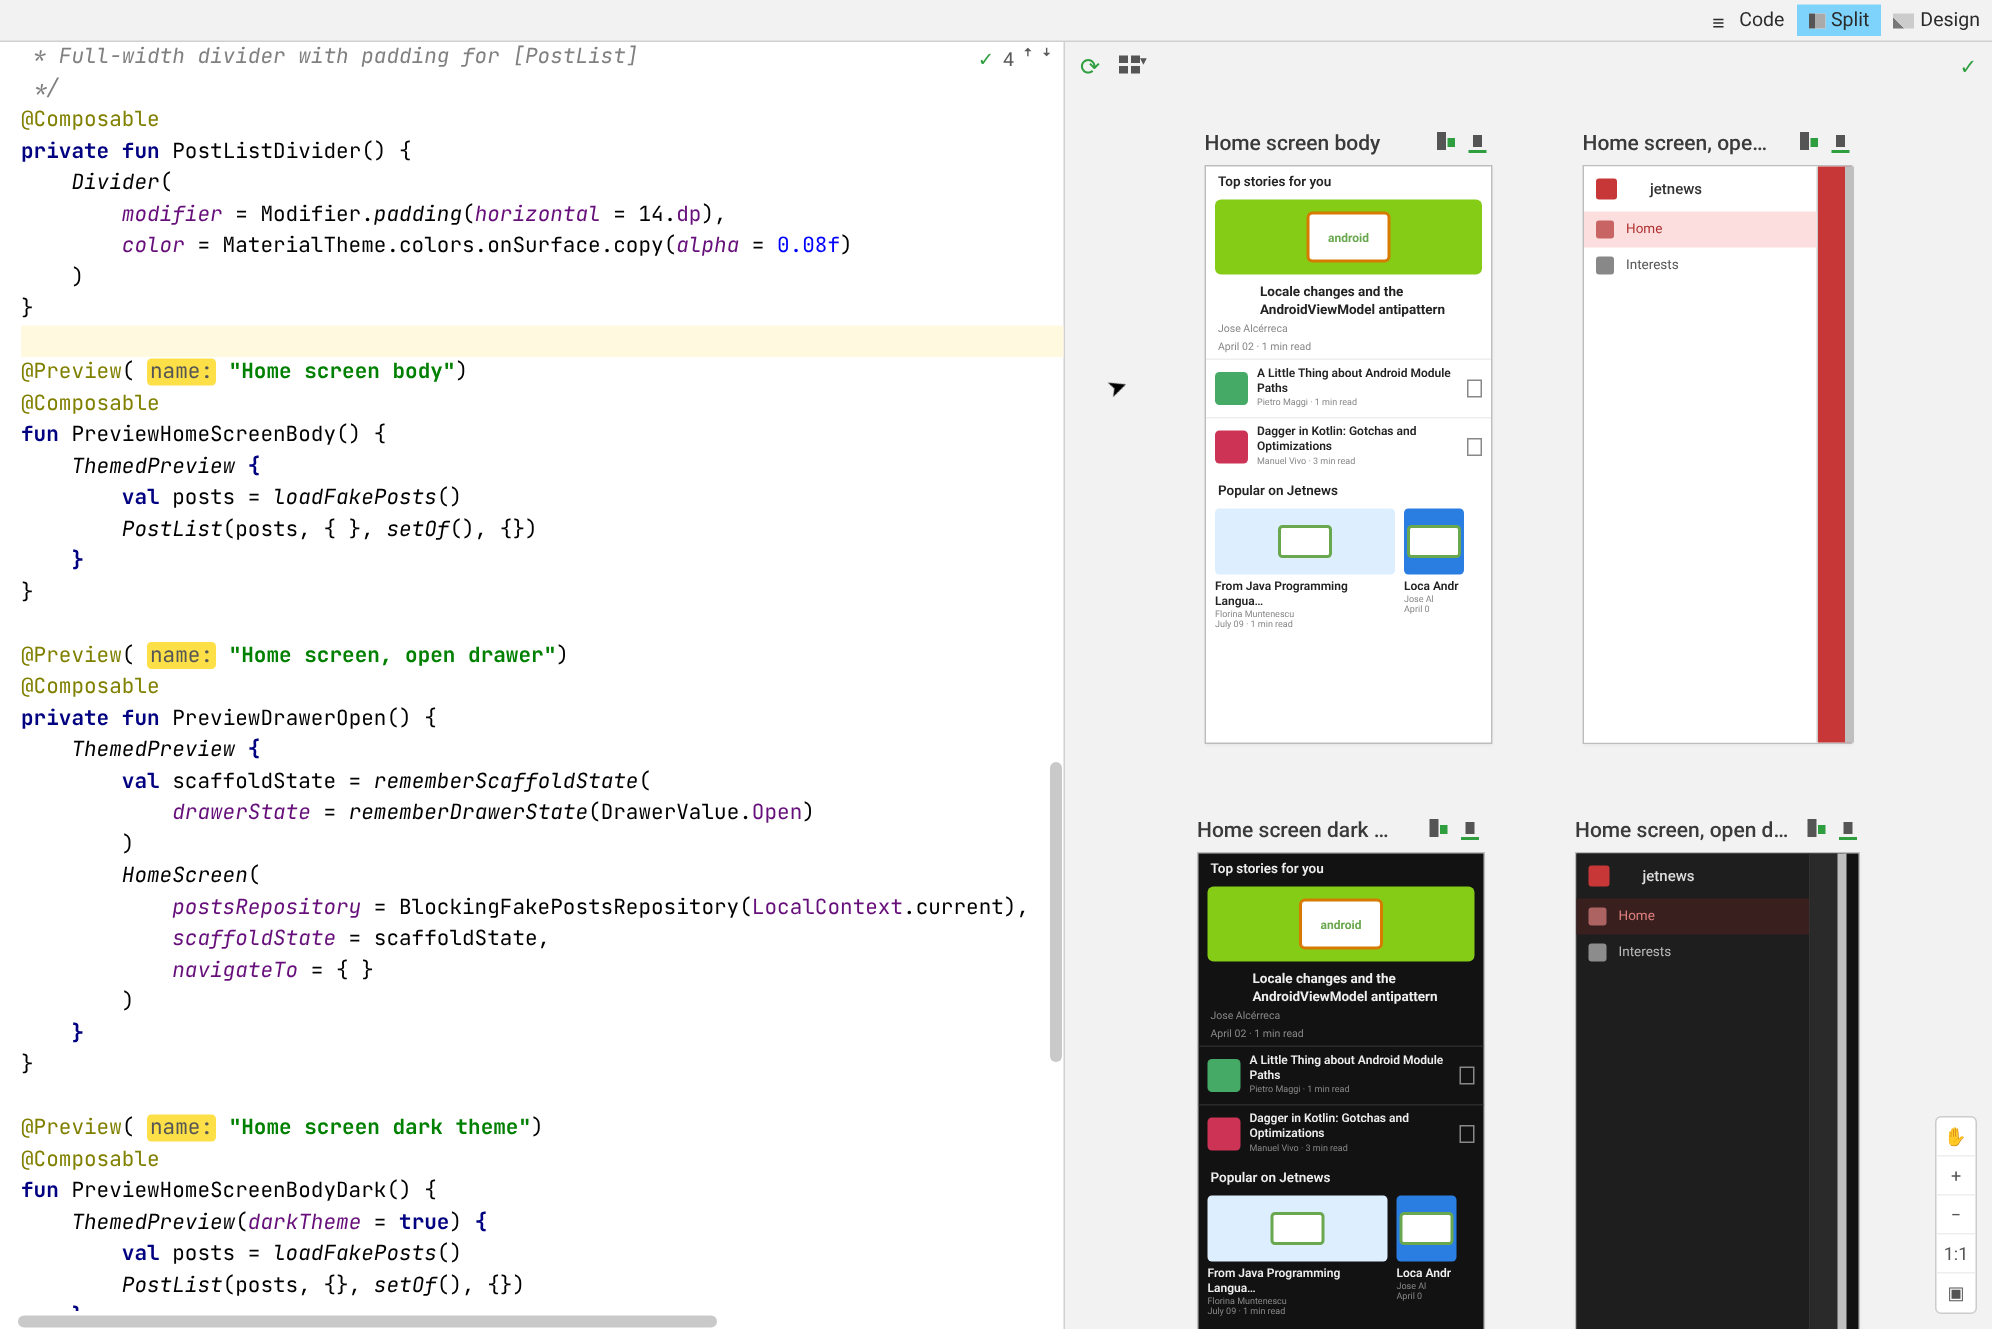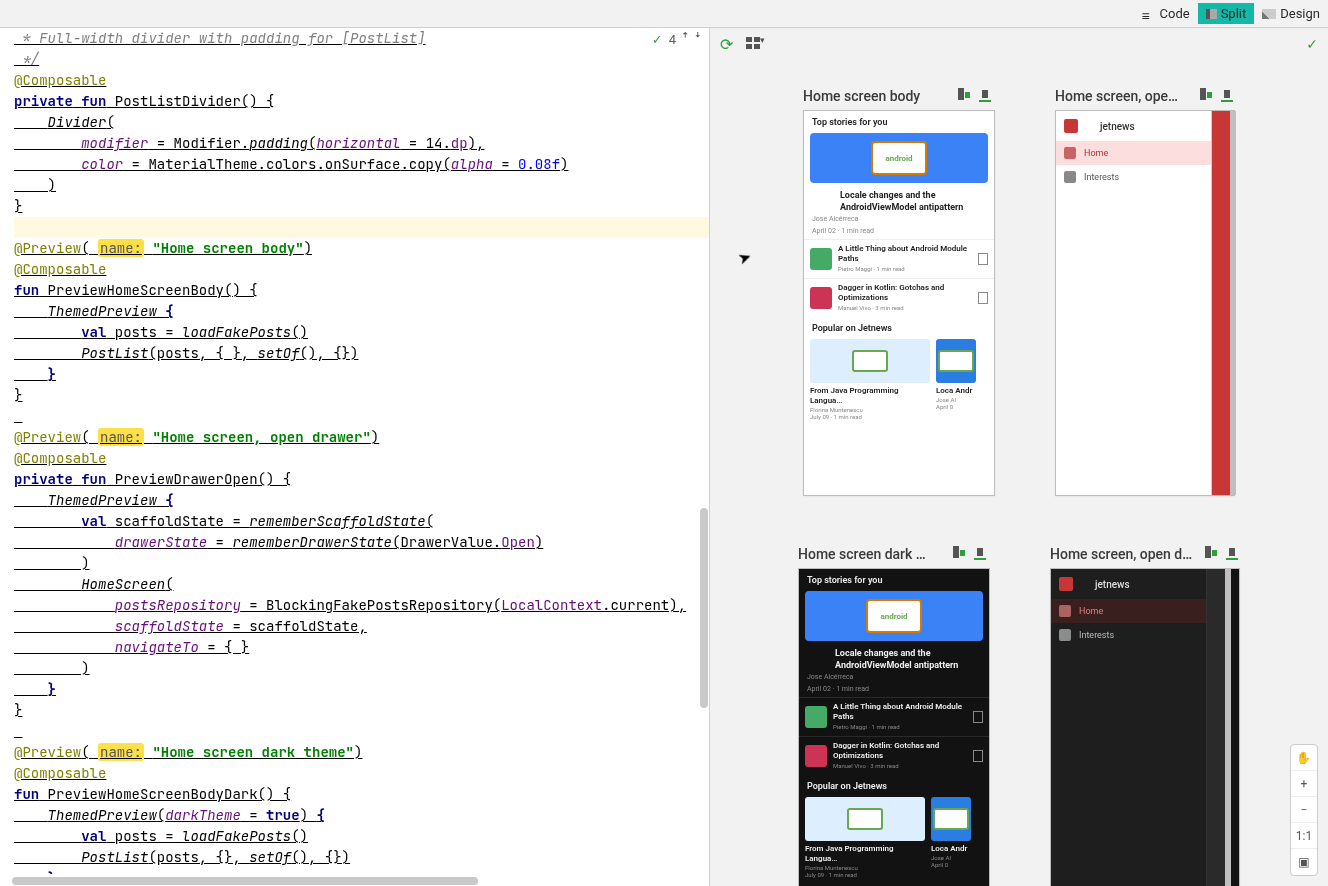--- a/index.html
+++ b/index.html
@@ -5,33 +5,33 @@
   * { box-sizing: border-box; margin: 0; padding: 0; }
   html, body { width: 1328px; height: 886px; overflow: hidden; font-family: -apple-system, "Segoe UI", Roboto, sans-serif; background: #fff; }
   
   #topbar {
     position: absolute; top: 0; left: 0; right: 0; height: 28px;
     background: #f2f2f2; border-bottom: 1px solid #d0d0d0;
     display: flex; justify-content: flex-end; align-items: center; gap: 0;
     font-size: 13px; color: #2b2b2b;
   }
   .vm-btn { display: flex; align-items: center; gap: 4px; padding: 3px 8px; cursor: pointer; }
-  .vm-btn.active { background: #14b8a6; }
+  .vm-btn.active { background: #7dd3fc; }
   .vm-ico { width: 14px; height: 10px; display: inline-block; }
   .vm-ico.code::before { content: "≡"; font-size: 14px; line-height: 10px; }
   .vm-ico.split { border-left: 4px solid #555; border-right: 7px solid #aaa; height: 10px; width: 3px; background:#fff; }
   .vm-ico.design { background: linear-gradient(45deg,#777 0 30%,#ccc 30% 100%); height:10px; width:14px;}
   
   #editor {
     position: absolute; top: 28px; left: 0; width: 710px; bottom: 0;
     overflow: hidden; background: #fff; border-right: 1px solid #d0d0d0;
   }
   #editor-scroll {
     position: absolute; top: 0; left: 0; right: 0; bottom: 12px;
-    overflow: auto; padding-left: 14px; text-decoration: underline;
+    overflow: auto; padding-left: 14px;
   }
   #editor pre {
     font-family: "JetBrains Mono","Fira Code",Menlo,Consolas,monospace;
     font-size: 14px; line-height: 21px; white-space: pre; color: #000;
   }
   .sel-line { background: #fff9e0; display: inline-block; min-width: 100%; }
   .kw  { color: #000080; font-weight: bold; }
   .ann { color: #808000; }
   .str { color: #008000; font-weight: bold; }
   .nam { color: #660e7a; font-style: italic; }
@@ -83,21 +83,21 @@
       linear-gradient(#555,#555) 3px 0/6px 12px no-repeat,
       linear-gradient(#2e9e3f,#2e9e3f) 10px 4px/5px 6px no-repeat; background-color:transparent;}
   .device-frame {
     border:1px solid #bdbdbd; background:#fff; box-shadow:0 1px 2px rgba(0,0,0,.05);
   }
   .device-frame.dark { background:#121212; color:#eee; }
   
   .hb { width:190px; height:384px; font-size:9px; color:#222; overflow:hidden;}
   .hb.dark { color:#eee; }
   .hb .sec { padding:6px 8px 2px; font-weight:600; }
-  .hb .hero { margin:4px 6px; height:50px; border-radius:4px; background:#3b82f6;
+  .hb .hero { margin:4px 6px; height:50px; border-radius:4px; background:#84cc16;
     position:relative; overflow:hidden;}
   .hb .hero .phone { position:absolute; left:50%; top:50%; transform:translate(-50%,-50%);
     width:56px; height:34px; background:#fff; border:2px solid #d67a00; border-radius:4px;
     display:flex; align-items:center; justify-content:center; font-size:8px; color:#6aa84f; font-weight:bold;}
   .hb .heroTitle { padding:2px 8px; font-weight:700; line-height:12px;margin-left:28px;}
   .hb .meta { padding:0 8px 4px; color:#888; font-size:7px;}
   .hb .row { display:flex; align-items:center; padding:4px 6px; gap:6px; border-top:1px solid #eee;}
   .hb.dark .row { border-top:1px solid #2a2a2a;}
   .hb .thumb { width:22px; height:22px; background:#4a6; border-radius:3px;}
   .hb .thumb.b { background:#c35;}

